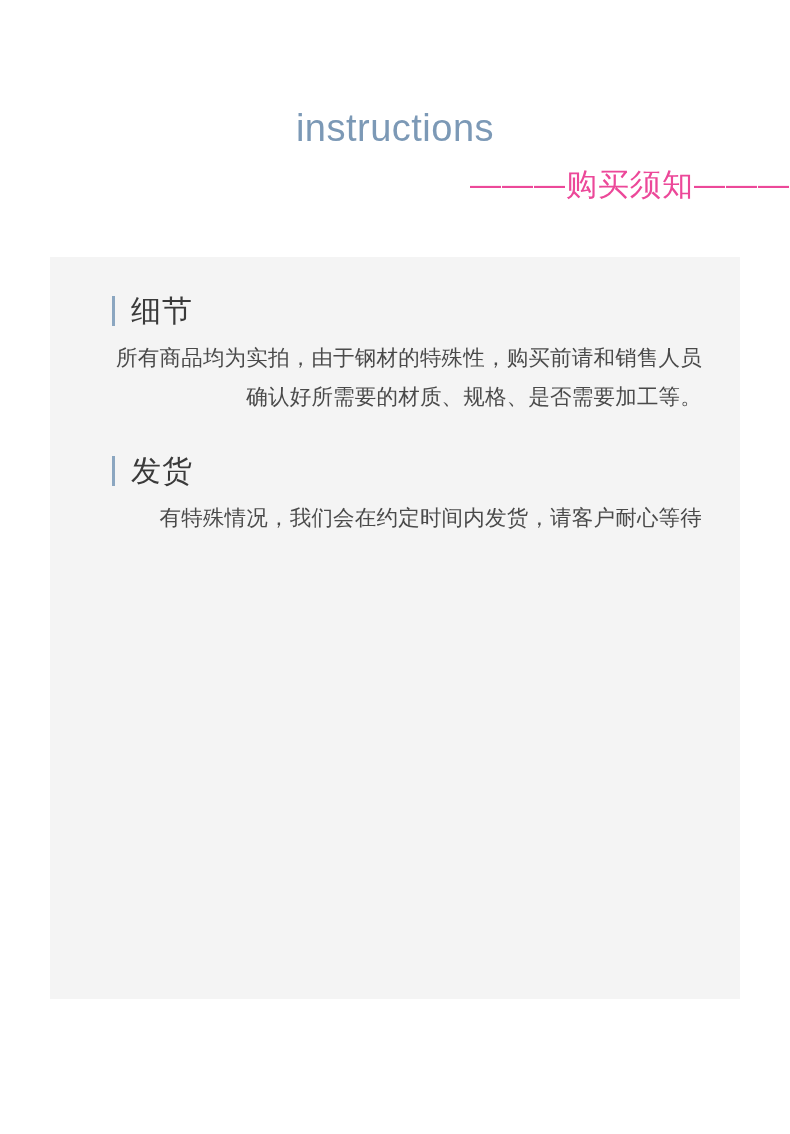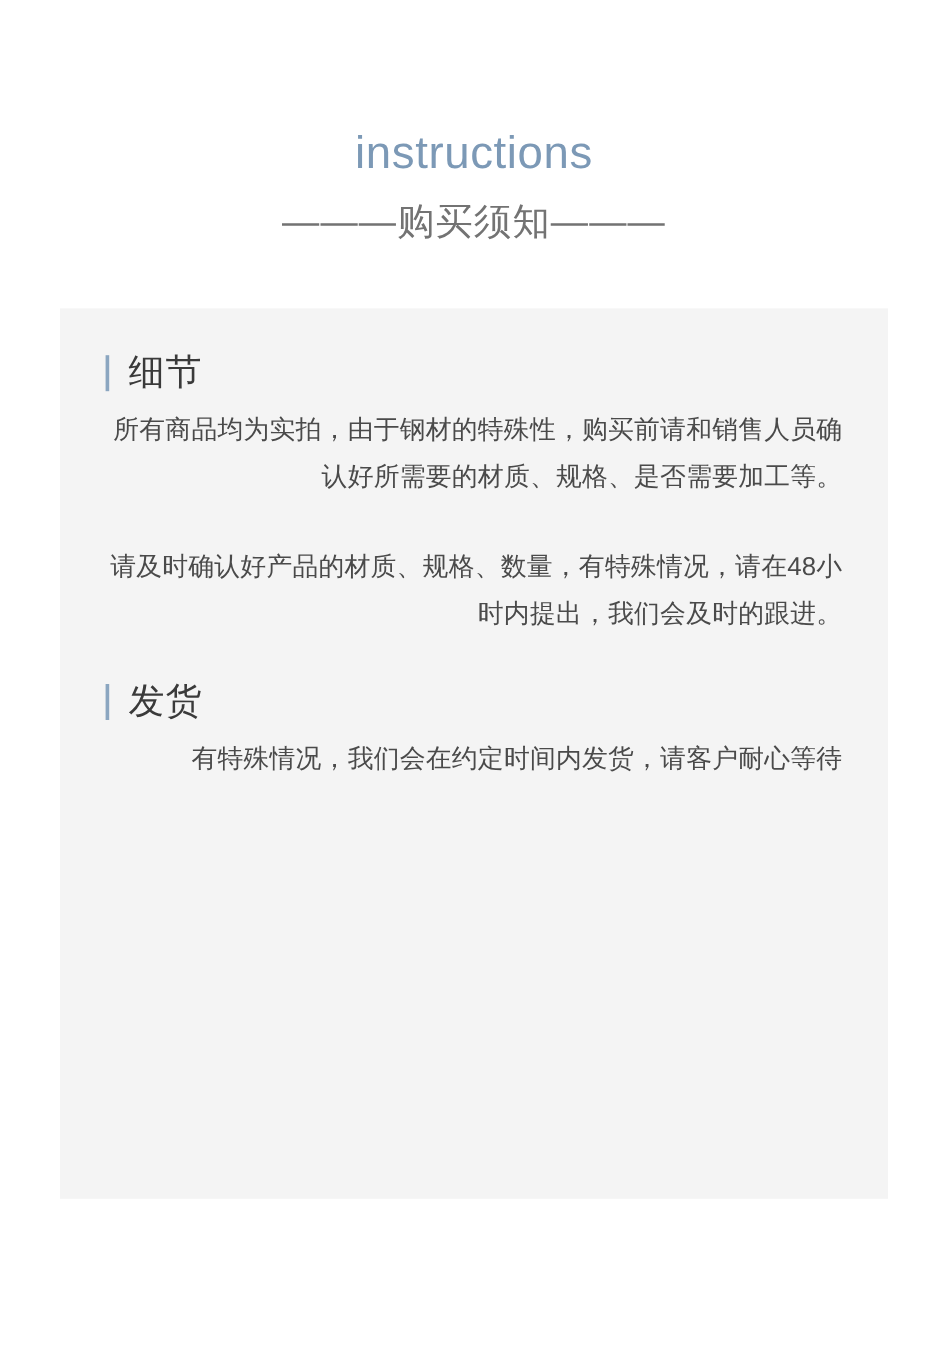--- a/index.html
+++ b/index.html
@@ -28,36 +28,38 @@
     font-size: 38px;
     line-height: 48px;
     color: #7c99b6;
     font-weight: 400;
     letter-spacing: 0.5px;
   }
   .title-cn {
     margin-top: 12px;
     font-size: 31px;
     line-height: 42px;
-    color: #737373;
+    color: #ec4899;
     font-weight: 400;
     letter-spacing: 1px;
+    text-align: right;
   }
   .panel {
     position: absolute;
     left: 50px;
     top: 257px;
     width: 690px;
     height: 742px;
     background: #f4f4f4;
     box-sizing: border-box;
     padding: 36px 38px 20px 38px;
   }
   .section {
     margin-bottom: 36px;
+    margin-left: 24px;
   }
   .section:last-child {
     margin-bottom: 0;
   }
   .sec-head {
     display: flex;
     align-items: center;
     margin-bottom: 10px;
   }
   .bar {
@@ -100,21 +102,20 @@
     <div class="section">
       <div class="sec-head">
         <span class="bar"></span>
         <span class="sec-title">细节</span>
       </div>
       <div class="sec-body">所有商品均为实拍，由于钢材的特殊性，购买前请和销售人员确认好所需要的材质、规格、是否需要加工等。</div>
     </div>
 
 
     <div class="section">
-      <div class="sec-body">请及时确认好产品的材质、规格、数量，有特殊情况，请在48小时内提出，我们会及时的跟进。</div>
     </div>
 
     <div class="section">
       <div class="sec-head">
         <span class="bar"></span>
         <span class="sec-title">发货</span>
       </div>
       <div class="sec-body">有特殊情况，我们会在约定时间内发货，请客户耐心等待</div>
     </div>
 

